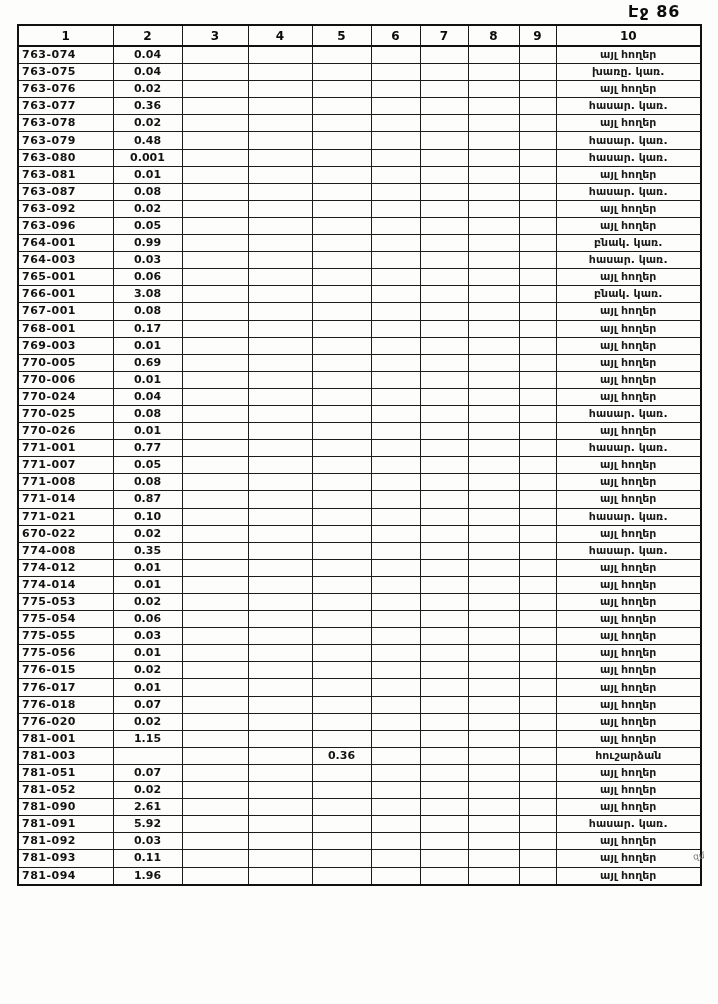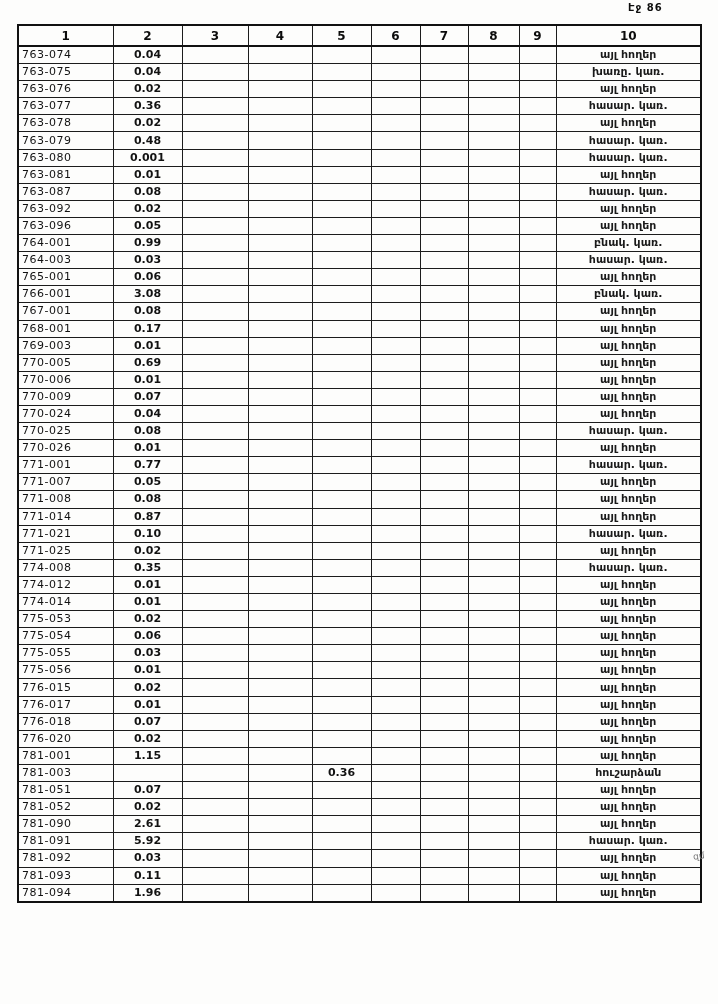--- a/index.html
+++ b/index.html
@@ -12,21 +12,21 @@
     background: #fdfdfc;
     position: relative;
     overflow: hidden;
     font-family: "DejaVu Sans", sans-serif;
     color: #111;
   }
   .page-label {
     position: absolute;
     top: 2px;
     left: 628px;
-    font-size: 10px;
+    font-size: 16px;
     font-weight: 700;
     letter-spacing: 1px;
     color: #0d0d0d;
   }
   table.scan-table {
     position: absolute;
     left: 17px;
     top: 24px;
     width: 683px;
     border-collapse: collapse;
@@ -50,21 +50,21 @@
   table.scan-table th {
     font-size: 12px;
     font-weight: 700;
     text-align: center;
     height: 19px;
     border-bottom: 2px solid #111;
     color: #0b0b0b;
   }
   td.cell-code {
     text-align: left;
-    font-weight: 400;
+    font-weight: 700;
     letter-spacing: 0.5px;
     color: #121212;
     padding-left: 4px;
   }
   td.cell-num {
     text-align: center;
     font-weight: 700;
     color: #121212;
   }
   td.cell-cat {
@@ -354,32 +354,20 @@
         <td class="cell-empty"></td>
         <td class="cell-empty"></td>
         <td class="cell-num"></td>
         <td class="cell-empty"></td>
         <td class="cell-empty"></td>
         <td class="cell-empty"></td>
         <td class="cell-empty"></td>
         <td class="cell-cat">այլ հողեր</td>
       </tr>
       <tr>
-        <td class="cell-code">770-009</td>
-        <td class="cell-num">0.07</td>
-        <td class="cell-empty"></td>
-        <td class="cell-empty"></td>
-        <td class="cell-num"></td>
-        <td class="cell-empty"></td>
-        <td class="cell-empty"></td>
-        <td class="cell-empty"></td>
-        <td class="cell-empty"></td>
-        <td class="cell-cat">այլ հողեր</td>
-      </tr>
-      <tr>
         <td class="cell-code">770-024</td>
         <td class="cell-num">0.04</td>
         <td class="cell-empty"></td>
         <td class="cell-empty"></td>
         <td class="cell-num"></td>
         <td class="cell-empty"></td>
         <td class="cell-empty"></td>
         <td class="cell-empty"></td>
         <td class="cell-empty"></td>
         <td class="cell-cat">այլ հողեր</td>
@@ -462,21 +450,21 @@
         <td class="cell-empty"></td>
         <td class="cell-empty"></td>
         <td class="cell-num"></td>
         <td class="cell-empty"></td>
         <td class="cell-empty"></td>
         <td class="cell-empty"></td>
         <td class="cell-empty"></td>
         <td class="cell-cat">հասար. կառ.</td>
       </tr>
       <tr>
-        <td class="cell-code">771-025</td>
+        <td class="cell-code">670-022</td>
         <td class="cell-num">0.02</td>
         <td class="cell-empty"></td>
         <td class="cell-empty"></td>
         <td class="cell-num"></td>
         <td class="cell-empty"></td>
         <td class="cell-empty"></td>
         <td class="cell-empty"></td>
         <td class="cell-empty"></td>
         <td class="cell-cat">այլ հողեր</td>
       </tr>

